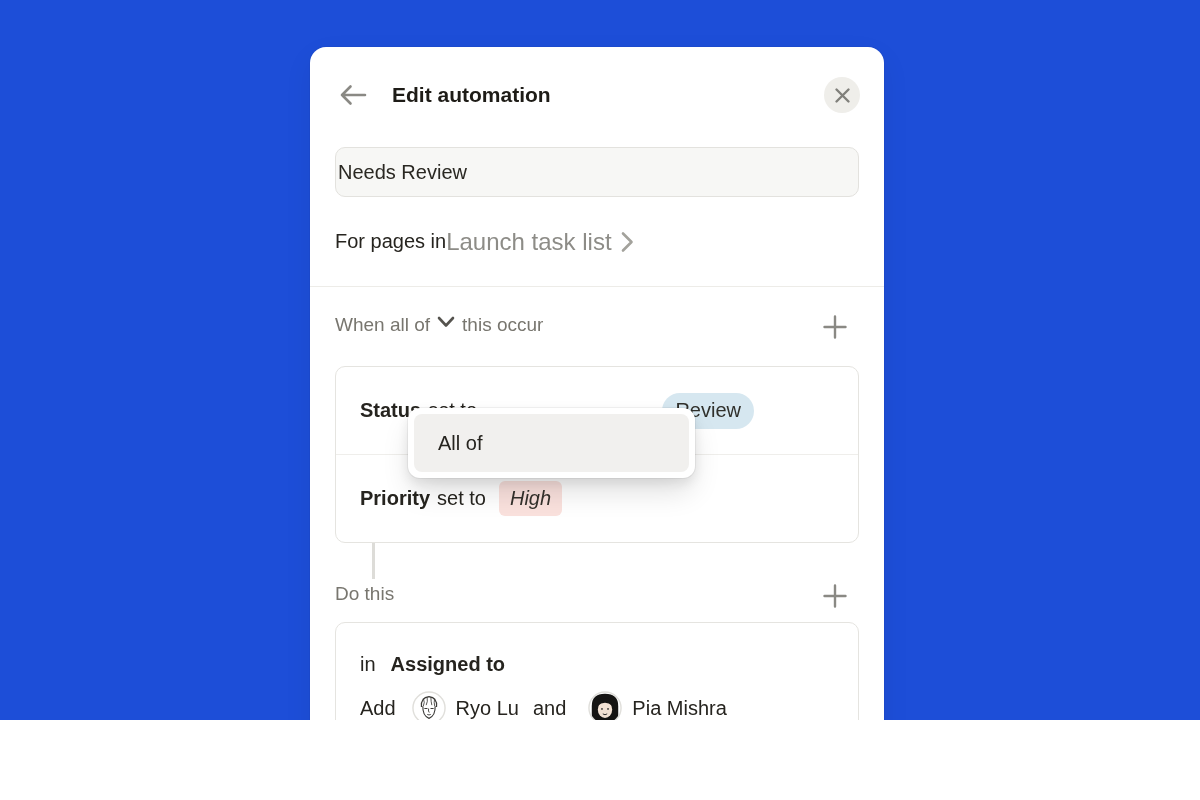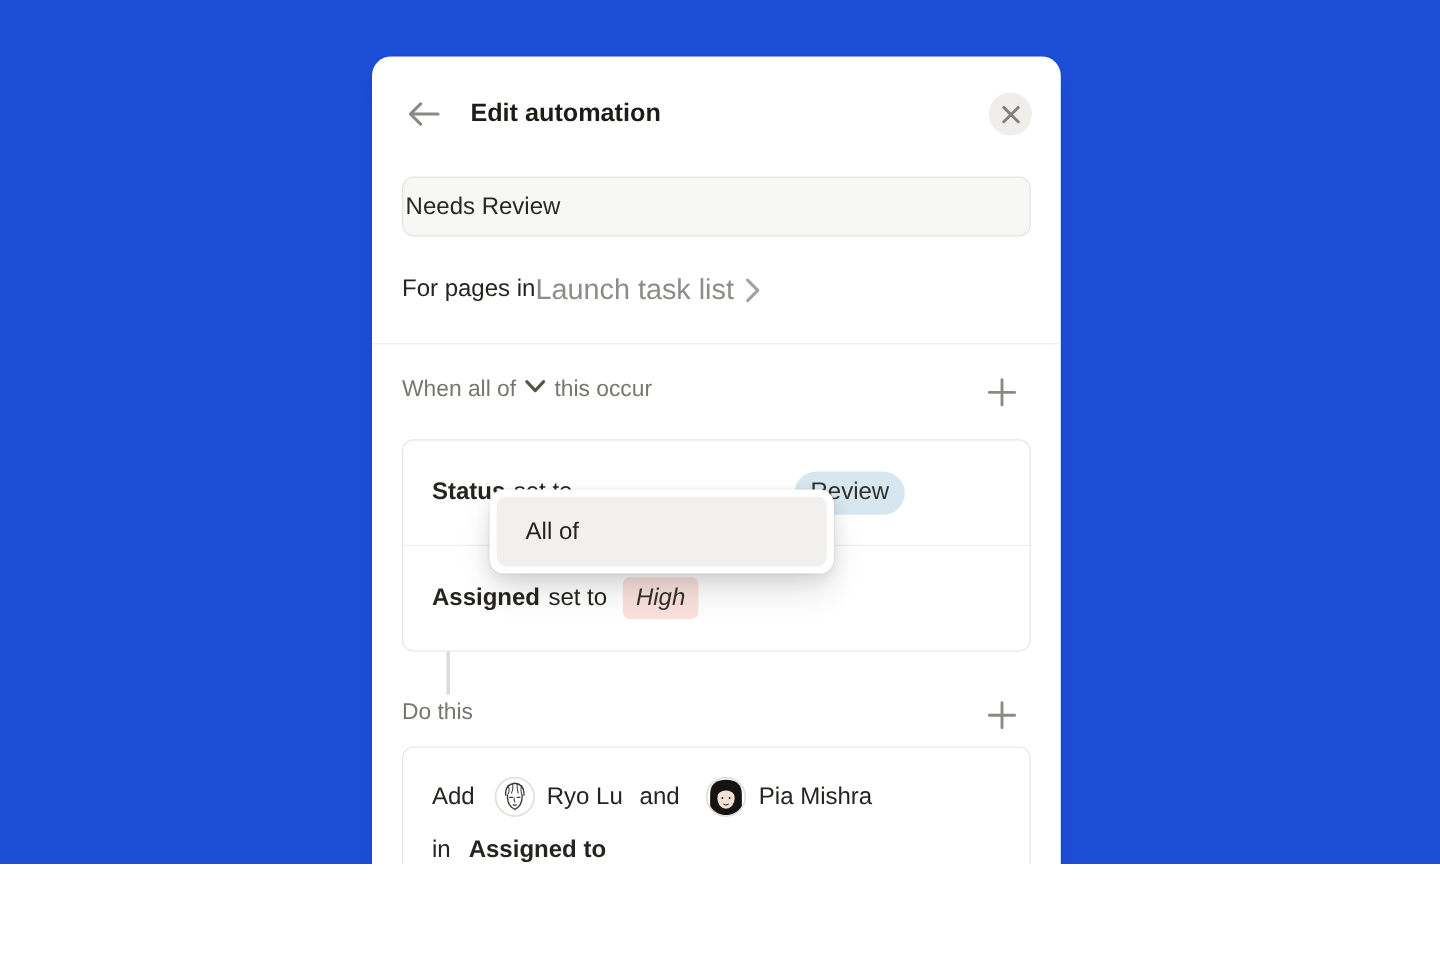--- a/index.html
+++ b/index.html
@@ -140,37 +140,41 @@
       </div>
 
       <div class="trigger-card">
         <div class="cond-row">
           <span class="cond-prop">Status</span>
           <span class="cond-verb">set to</span>
           <span class="pill-status" style="background-color: rgb(214, 231, 240);">Review</span>
         </div>
         <div class="row-divider"></div>
         <div class="cond-row">
-          <span class="cond-prop">Assigned</span>
+          <span class="cond-prop">Priority</span>
           <span class="cond-verb">set to</span>
           <span class="pill-select" style="background-color: rgb(250, 225, 221);">High</span>
         </div>
       </div>
 
       <div class="connector"></div>
       <div class="action-label-row">
         <span>Do this</span>
         <span class="plus-btn">
           <svg width="24" height="24" viewBox="0 0 24 24" fill="none">
             <path d="M12 1.5 V22.5 M1.5 12 H22.5" stroke="#8A8984" stroke-width="2.4" stroke-linecap="round"></path>
           </svg>
         </span>
       </div>
 
       <div class="action-card">
+        <div class="action-line">
+          <span class="in-word">in</span>
+          <span class="action-prop">Assigned to</span>
+        </div>
         <div class="action-line">
           <span>Add</span>
           <span class="avatar av1">
             <svg width="34" height="34" viewBox="0 0 36 36">
               <circle cx="18" cy="18" r="17" fill="#FFFFFF" stroke="#E0DFDB" stroke-width="1.5"></circle>
               <path d="M10 17 Q9 7 18 6 Q27 7 26 17" fill="none" stroke="#3B3A37" stroke-width="1.2"></path>
               <path d="M12 8 Q14 12 12 16 M16 6.5 Q17 11 15 15 M20 6.5 Q20 11 21 15 M24 8 Q23 12 24 16" fill="none" stroke="#3B3A37" stroke-width="0.9"></path>
               <path d="M11.5 16 Q11 26 18 29 Q25 26 24.5 16" fill="none" stroke="#3B3A37" stroke-width="1.2"></path>
               <path d="M13.5 18.5 H16 M20 18.5 H22.5" stroke="#3B3A37" stroke-width="1.1" stroke-linecap="round"></path>
               <path d="M17.5 19 Q17 21.5 18 22.5 M16.5 25 Q18 26 19.5 25" fill="none" stroke="#3B3A37" stroke-width="1" stroke-linecap="round"></path>
@@ -191,24 +195,20 @@
                 <ellipse cx="18" cy="19.5" rx="7.6" ry="9" fill="#F3E2D4"></ellipse>
                 <path d="M10 16 Q10 8 18 7.5 Q26 8 26 16 Q22 12.5 18 12.5 Q14 12.5 10 16 Z" fill="#151413"></path>
                 <circle cx="14.8" cy="19" r="0.9" fill="#2A2927"></circle>
                 <circle cx="21.2" cy="19" r="0.9" fill="#2A2927"></circle>
                 <path d="M16 24.5 Q18 26 20 24.5" fill="none" stroke="#2A2927" stroke-width="1" stroke-linecap="round"></path>
               </g>
             </svg>
           </span>
           <span class="person-name">Pia Mishra</span>
         </div>
-        <div class="action-line">
-          <span class="in-word">in</span>
-          <span class="action-prop">Assigned to</span>
-        </div>
       </div>
     </div>
 
     <div class="dropdown">
       <div class="menu-item selected">All of</div>
     </div>
 
   </div>
 </div>
 

